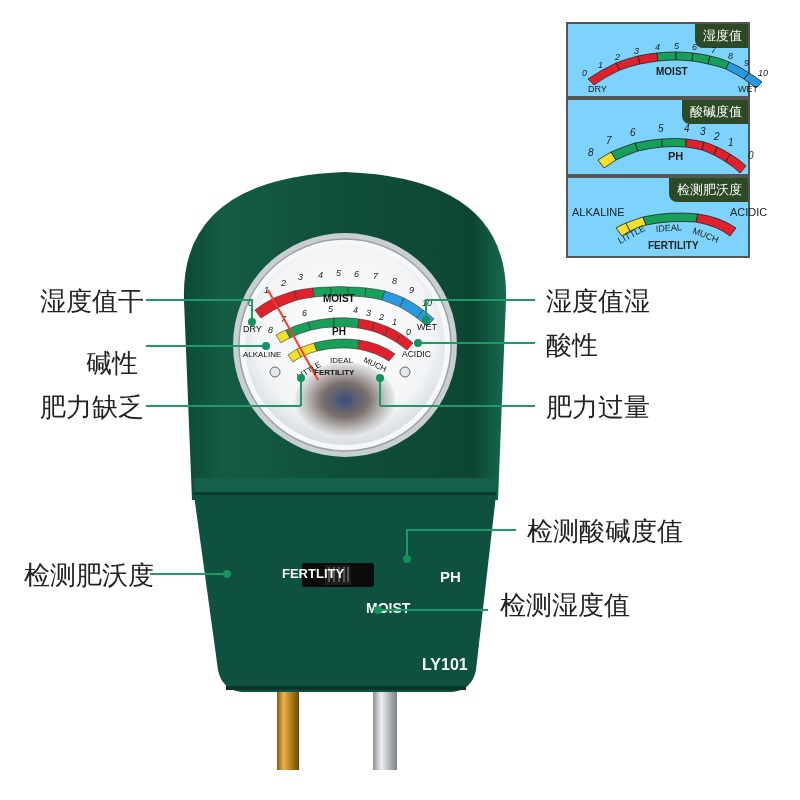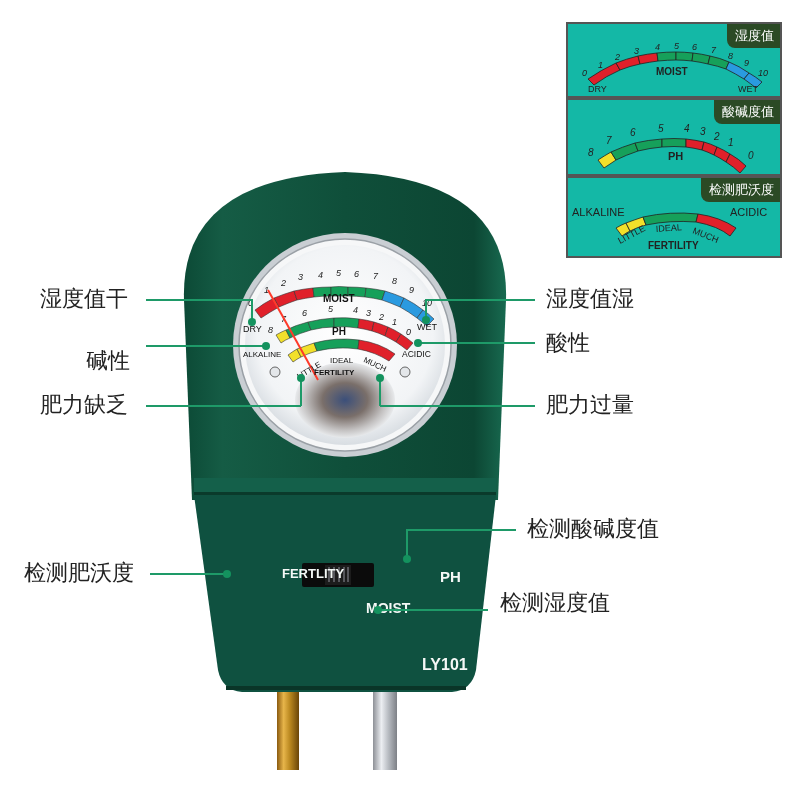--- a/index.html
+++ b/index.html
@@ -1,25 +1,25 @@
 <!DOCTYPE html>
 <html><head>
 <meta charset="utf-8">
 <style>
   html, body { margin:0; padding:0; background:#ffffff; }
   body { width:800px; height:800px; position:relative; overflow:hidden;
          font-family: "DejaVu Sans", "Liberation Sans", sans-serif; }
   .abs { position:absolute; }
-  .callout { position:absolute; font-size:22px; color:#222; white-space:nowrap; line-height:1; }
+  .callout { position:absolute; font-size:26px; color:#222; white-space:nowrap; line-height:1; }
   .callout-r { text-align:left; }
   .callout-l { text-align:right; }
   .line { position:absolute; background:#1e9a68; height:2px; }
   .vline { position:absolute; background:#1e9a68; width:2px; }
   .dot { position:absolute; width:8px; height:8px; border-radius:50%; background:#14925e; }
-  .panel { position:absolute; left:566px; width:216px; border:2px solid #555; background:#14b8a6; box-sizing:border-box; }
+  .panel { position:absolute; left:566px; width:184px; border:2px solid #555; background:#7dd3fc; box-sizing:border-box; }
   .panel-tag { position:absolute; right:0; top:0; background:#2b4a25; color:#fff; font-size:13px; padding:3px 6px 3px 8px; border-bottom-left-radius:8px; }
   .device-label { position:absolute; color:#f4f8f6; font-family:"Liberation Sans", sans-serif; font-weight:bold;padding-left:48px; }
   svg text { font-family:"Liberation Sans", sans-serif; }
 </style>
 </head>
 <body>
 
 <div class="panel" style="top:22px;height:76px;">
   <div class="panel-tag">湿度值</div>
   <svg width="208" height="72" style="position:absolute;left:0;top:0">

